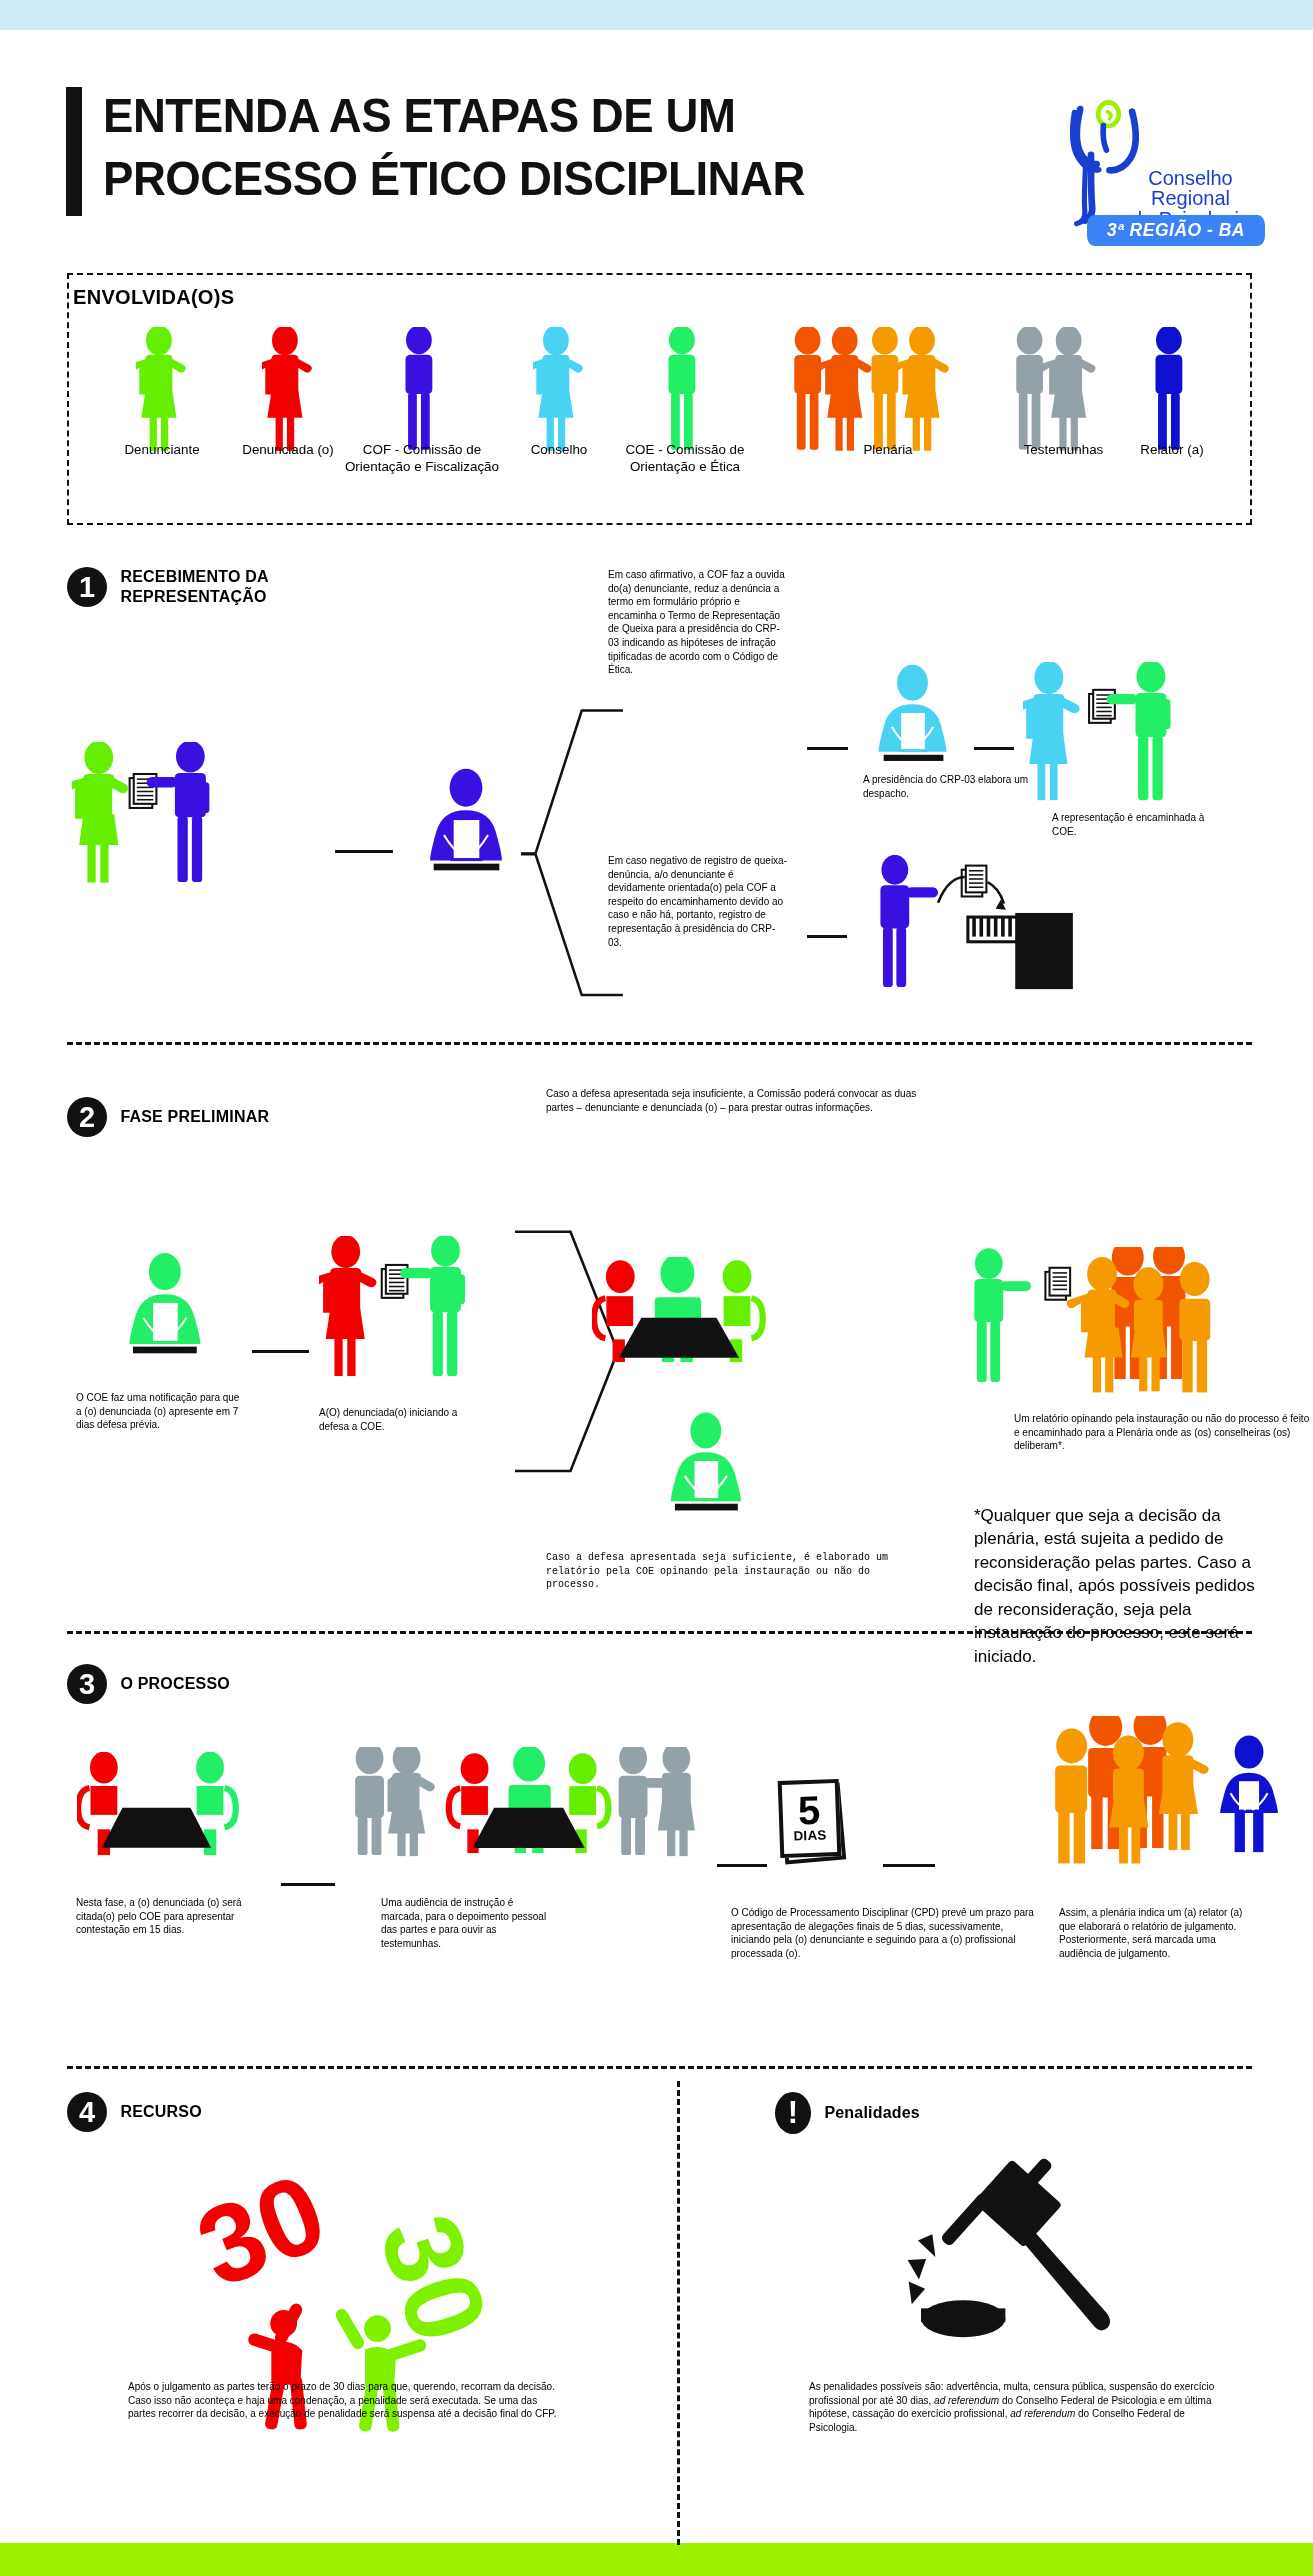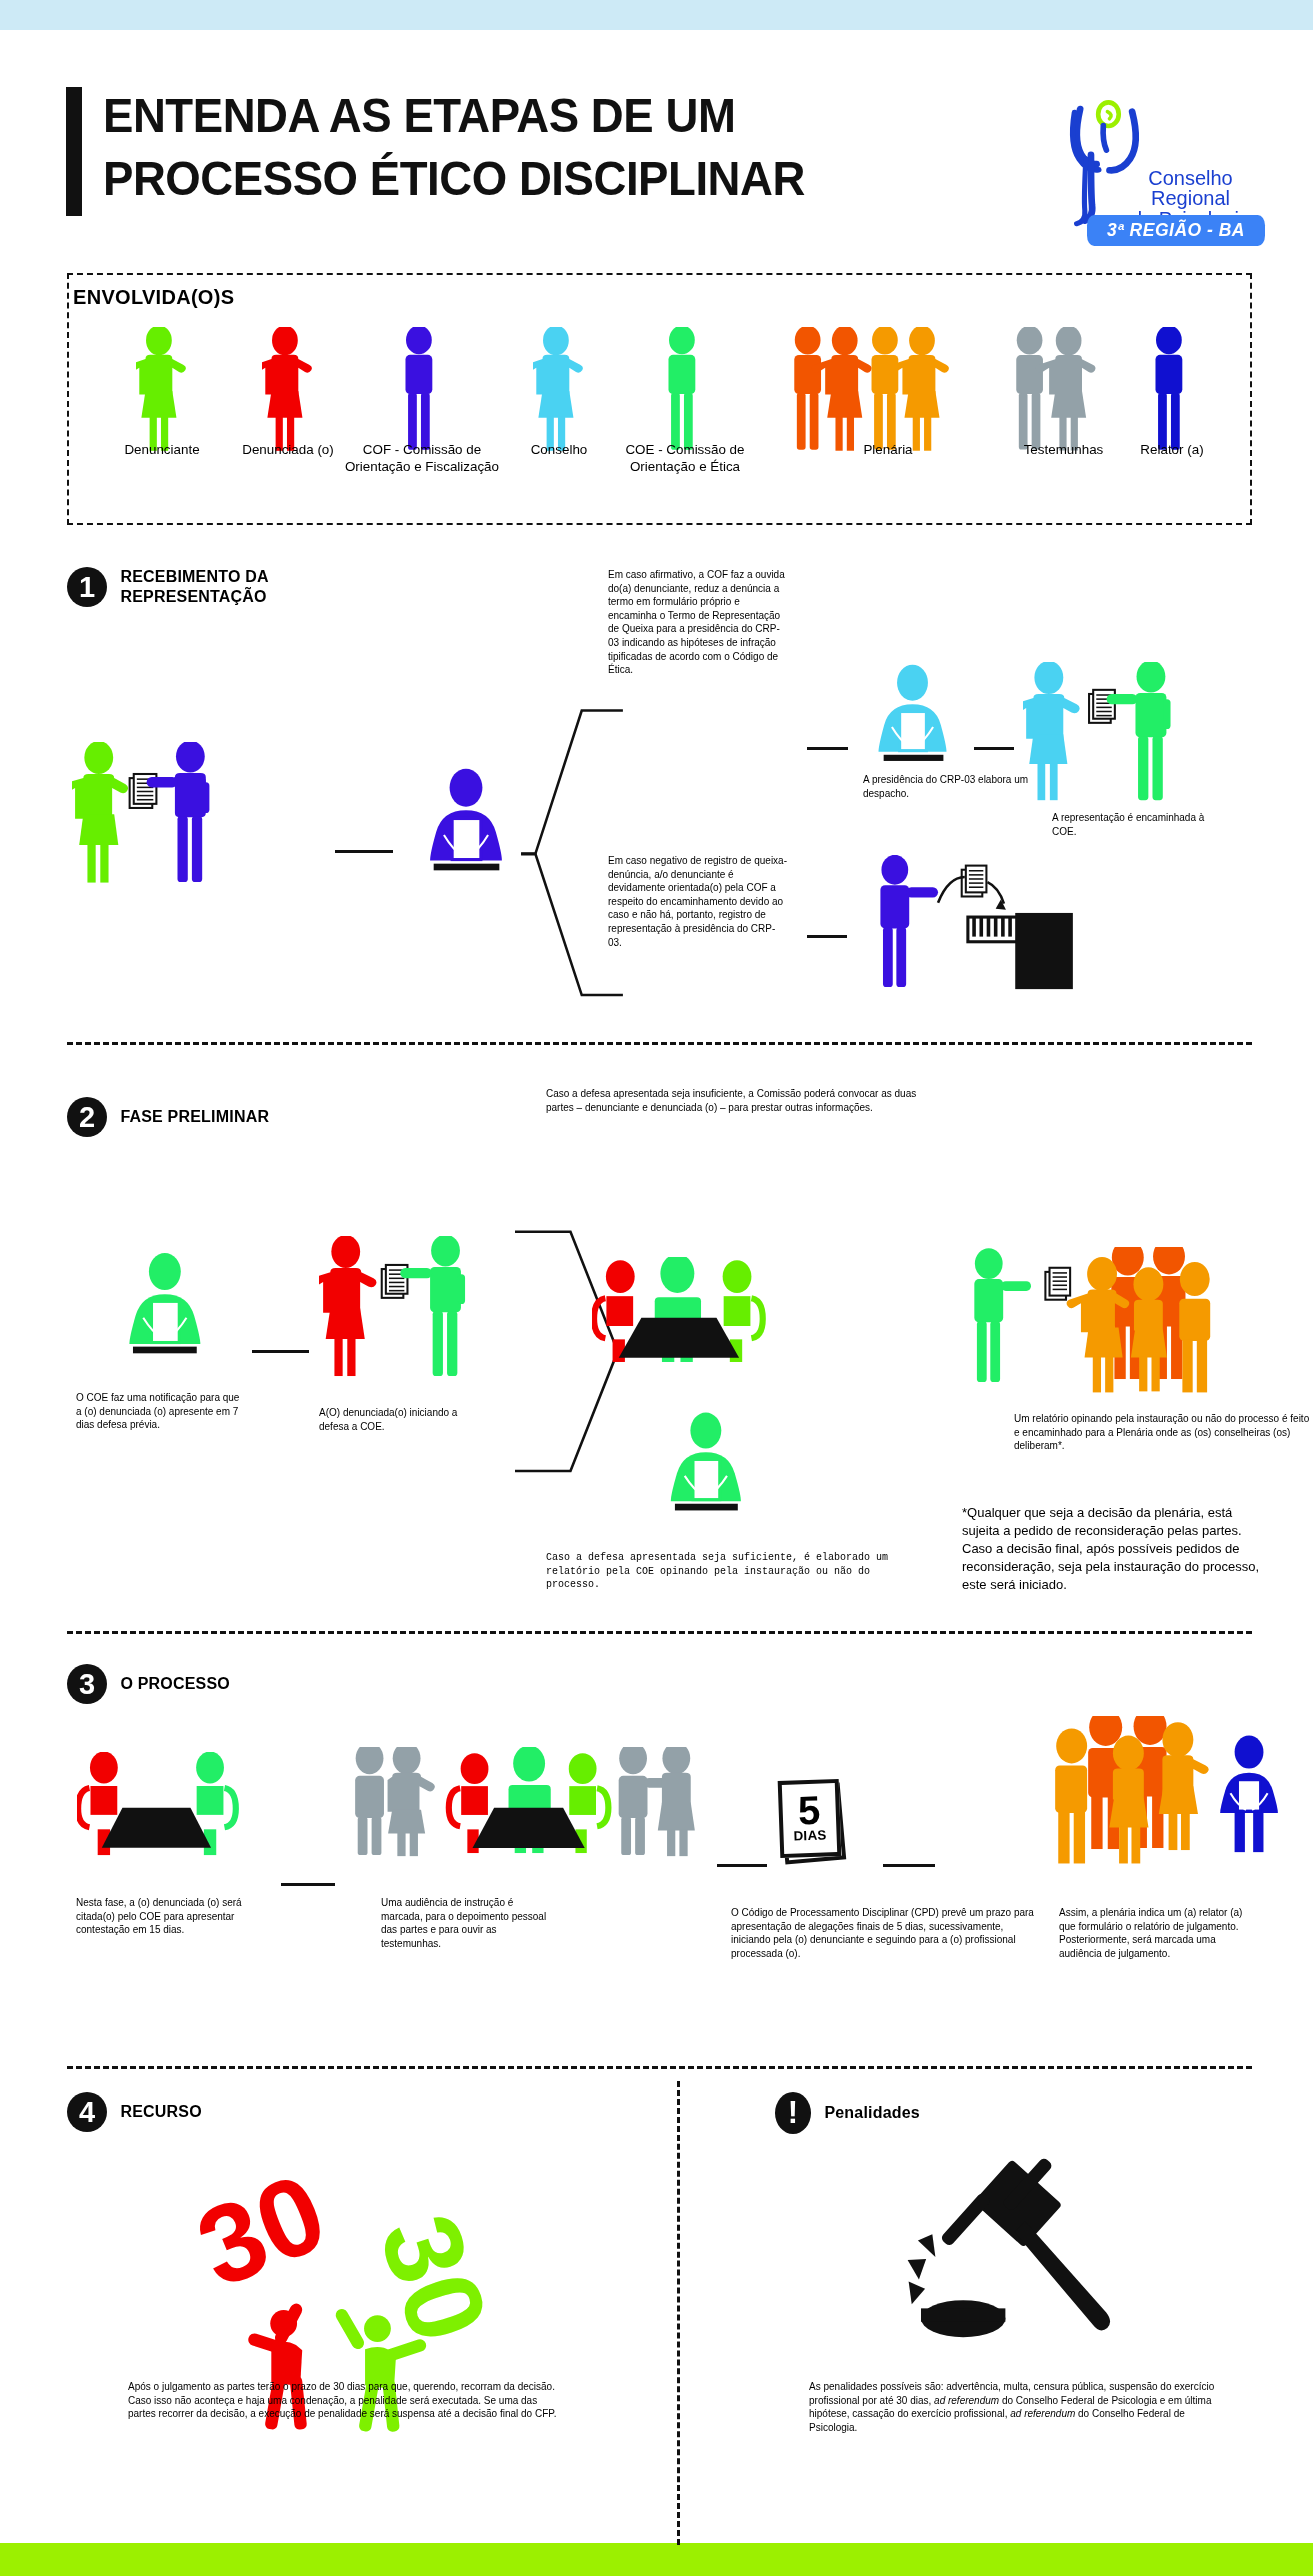--- a/index.html
+++ b/index.html
@@ -102,21 +102,21 @@
     position: absolute; width: 0; border-left: 3.6px dashed #111;
   }
 
   
   .txt {
     position: absolute;
     font-size: 10px;
     line-height: 1.36;
     color: #000;
   }
-  .txt.sm { font-size: 13px; line-height: 1.38; }
+  .txt.sm { font-size: 17px; line-height: 1.38; margin-left: 12px; }
 
   
   .conn { position: absolute; background: #111; }
   .conn.h { height: 2.6px; }
   svg.brk { position: absolute; overflow: visible; }
   svg.brk path { fill: none; stroke: #111; stroke-width: 5; }
 
   
   .dias-card {
     position: absolute; width: 61px; height: 77px;
@@ -671,21 +671,21 @@
     <ellipse cx="52" cy="28" rx="28" ry="32" fill="#1010d0"></ellipse>
     <path d="M52 68 q36 0 46 34 q10 34 10 44 h-112 q0 -10 10 -44 q10 -34 46 -34 z" fill="#1010d0"></path>
     <rect x="30" y="82" width="44" height="60" fill="#fff" stroke="#1010d0" stroke-width="5"></rect>
     <path d="M16 108 q14 24 30 32" fill="none" stroke="#fff" stroke-width="4"></path>
     <path d="M88 108 q-14 24 -30 32" fill="none" stroke="#fff" stroke-width="4"></path>
     <rect x="24" y="146" width="20" height="76" fill="#1010d0"></rect>
     <rect x="60" y="146" width="20" height="76" fill="#1010d0"></rect>
   </g>
 </svg>
 
-<div class="txt" style="left:1059px; top:1906px; width:201px;">Assim, a plenária indica um (a) relator (a) que formulário o relatório de julgamento. Posteriormente, será marcada uma audiência de julgamento.</div>
+<div class="txt" style="left:1059px; top:1906px; width:201px;">Assim, a plenária indica um (a) relator (a) que elaborará o relatório de julgamento. Posteriormente, será marcada uma audiência de julgamento.</div>
 
 <div class="hdiv" style="top:2066px;"></div>
 
 <div class="step-head" style="left:67px; top:2092px;">
   <div class="step-badge">4</div>
   <div class="step-title">RECURSO</div>
 </div>
 
 <svg style="position:absolute;left:165px;top:2174px;" width="361" height="268" viewBox="0 0 700 520">
   <g>

